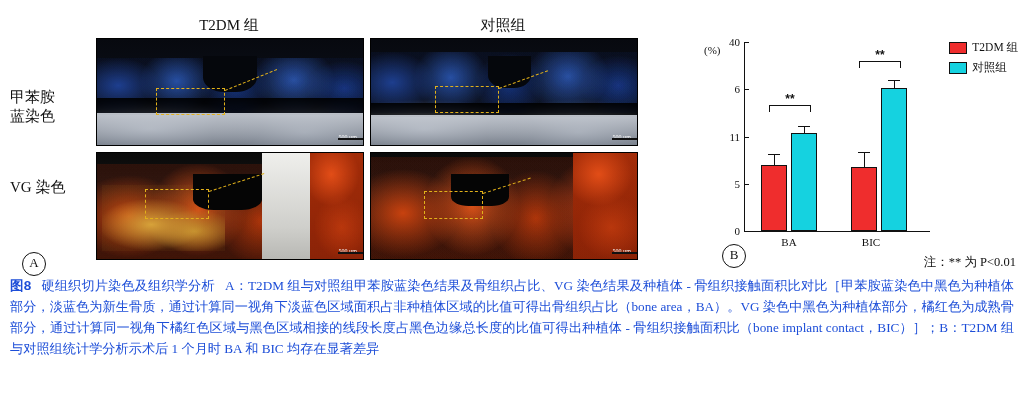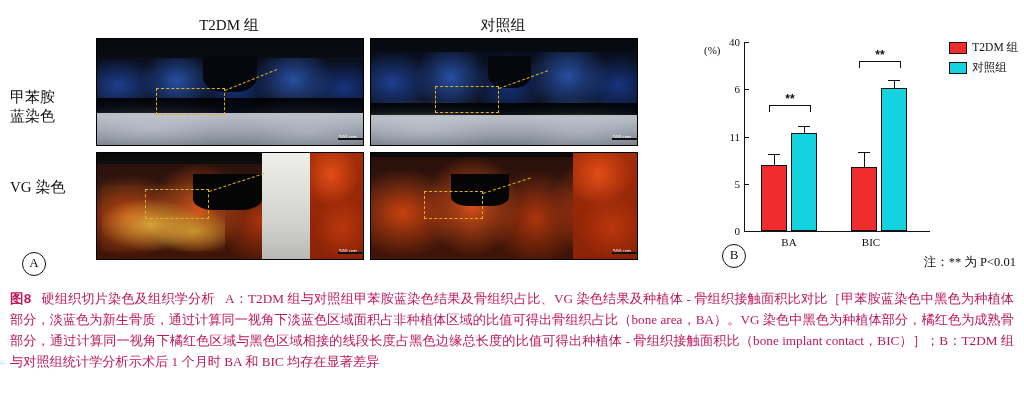--- a/index.html
+++ b/index.html
@@ -345,25 +345,25 @@
     right: 4px;
     top: 232px;
     font-size: 12.5px;
     color: #111;
   }
 
   
   .caption {
     position: absolute;
     left: 10px;
-    top: 288px;
+    top: 275px;
     width: 1004px;
     font-size: 13.2px;
     line-height: 21px;
-    color: #be185d;
+    color: #1d4ed8;
     text-align: justify;
   }
   .caption .fignum {
     font-weight: bold;
     font-family: "Liberation Sans", sans-serif;
     font-size: 13.5px;
   }
 </style>
 </head>
 <body>

